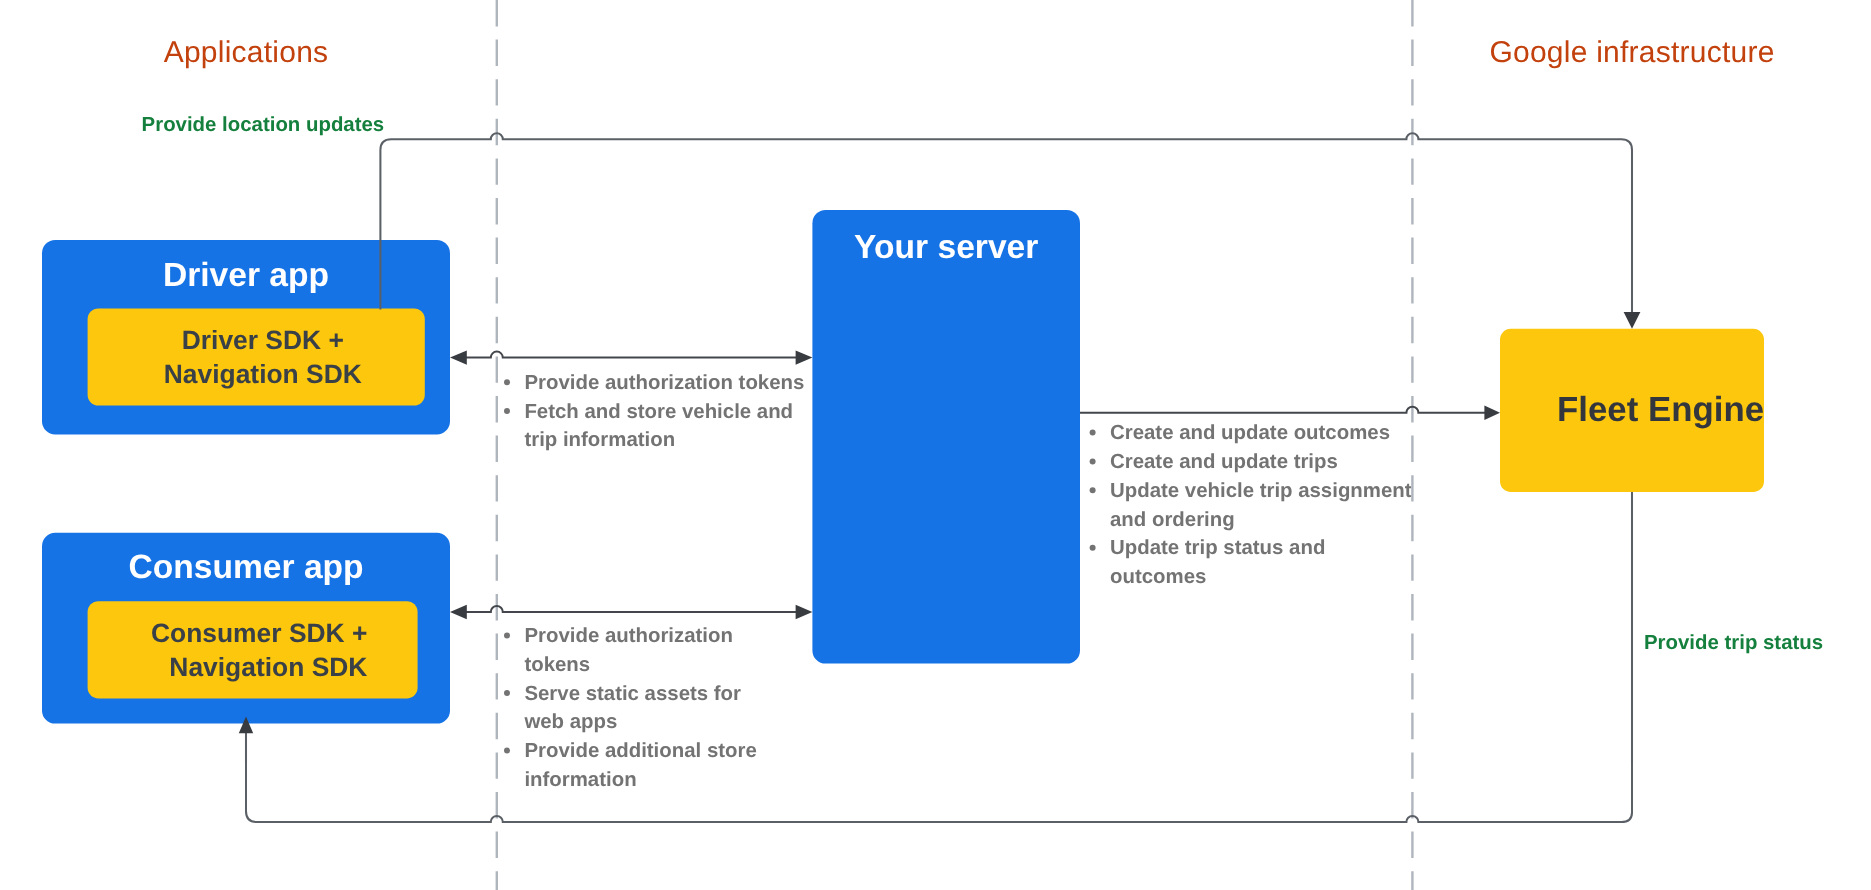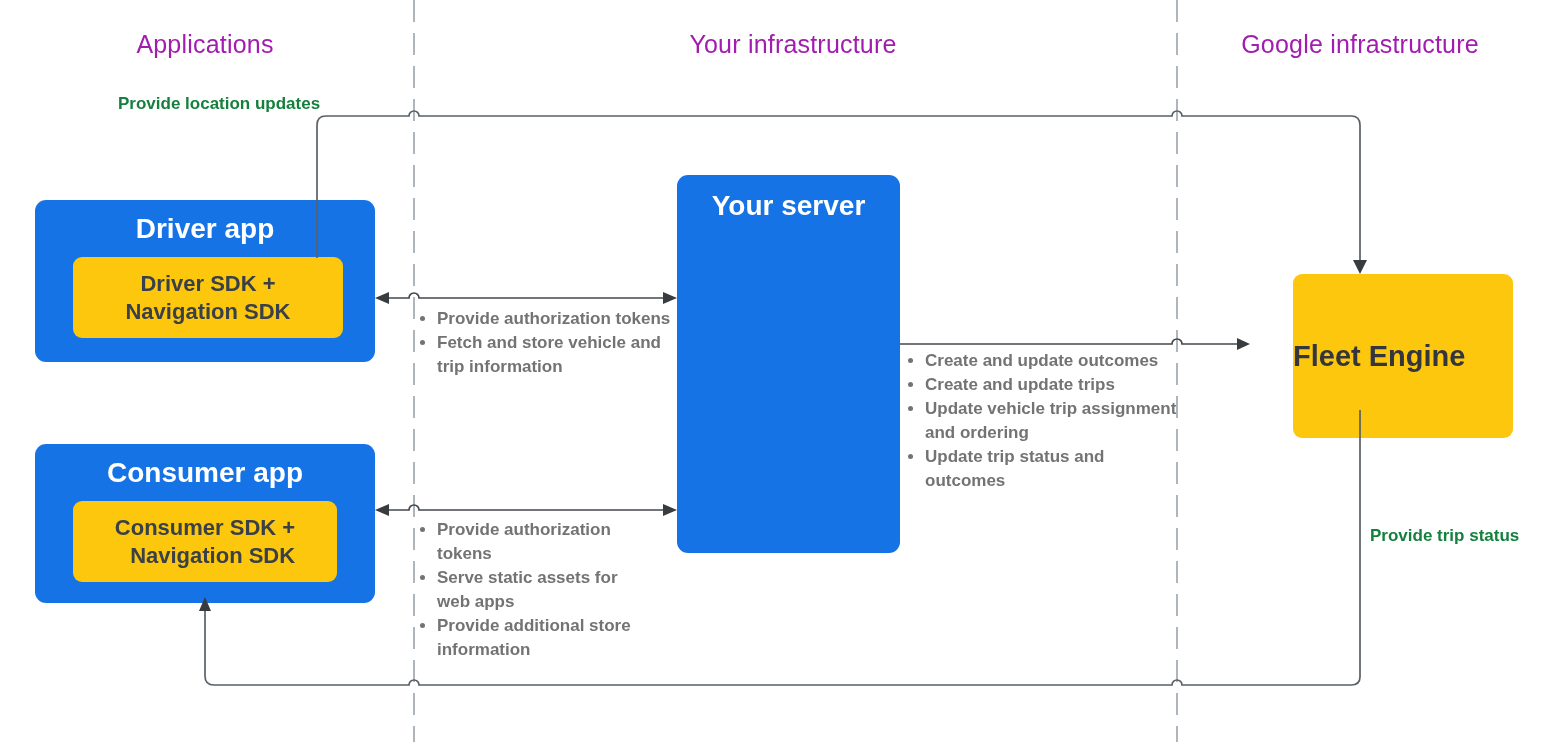--- a/index.html
+++ b/index.html
@@ -3,21 +3,21 @@
 <meta charset="utf-8">
 <style>
   html,body { margin:0; padding:0; background:#ffffff; }
   .canvas {
     position:relative; width:1559px; height:742px; background:#ffffff;
     font-family:"Liberation Sans","DejaVu Sans",sans-serif; overflow:hidden;
   }
   
   .col-label {
     position:absolute; top:30px; width:340px; text-align:center;
-    font-size:25px; color:#a21caf; letter-spacing:0.2px;
+    font-size:25px; color:#c2410c; letter-spacing:0.2px;
   }
   #col-apps   { left:35px;  }
   #col-yours  { left:623px; }
   #col-google { left:1190px;}
 
   
   .node { position:absolute; background:#1673E6; border-radius:11px; z-index:1; }
   .node-title {
     font-size:28px; font-weight:bold; color:#ffffff; text-align:center; padding-top:13px;
   }
@@ -26,29 +26,30 @@
   #your-server  { left:677px; top:175px; width:223px; height:378px; }
   #your-server .node-title { padding-top:15px; }
 
   
   .sdk-box {
     position:absolute; left:38px; top:57px; width:270px; height:81px;
     background:#FCC70D; border-radius:9px;
     display:flex; align-items:center; justify-content:center; text-align:center;
     font-size:22px; font-weight:bold; color:#3A4047; line-height:28px;
     white-space:pre-line;
+    padding-left:11px;
   }
   #consumer-app .sdk-box { width:264px;text-align:right; }
 
   
   #fleet-engine {
-    position:absolute; left:1250px; top:274px; width:220px; height:164px;
+    position:absolute; left:1250px; top:274px; width:220px; height:136px;
     background:#FCC70D; border-radius:9px; z-index:1;
-    display:flex; align-items:center; justify-content:flex-start;
-    font-size:29px; font-weight:bold; color:#33373D;margin-left:43px;
+    display:flex; align-items:center; justify-content:flex-end;
+    font-size:29px; font-weight:bold; color:#33373D;
   }
 
   
   .edge-label { position:absolute; font-size:17px; font-weight:bold; color:#15803d; z-index:2; }
   #lbl-location { left:118px;  top:94px; }
   #lbl-status   { left:1370px; top:526px; }
 
   
   ul.tasks {
     position:absolute; margin:0; padding:0 0 0 18px; list-style:disc outside;
@@ -87,21 +88,20 @@
 
     <path class="link" d="M 388 510 L 409 510 A 5 5 0 0 1 419 510 L 665 510"></path>
     <polygon class="head" points="389,504 389,516 375,510"></polygon>
     <polygon class="head" points="663,504 663,516 677,510"></polygon>
 
     <path class="link" d="M 900 344 L 1172 344 A 5 5 0 0 1 1182 344 L 1238 344"></path>
     <polygon class="head" points="1237,338 1237,350 1250,344"></polygon>
   </svg>
 
   <div class="col-label" id="col-apps">Applications</div>
-  <div class="col-label" id="col-yours">Your infrastructure</div>
   <div class="col-label" id="col-google">Google infrastructure</div>
 
   <div class="node" id="driver-app">
     <div class="node-title">Driver app</div>
     <div class="sdk-box">Driver SDK +
 Navigation SDK</div>
   </div>
 
   <div class="node" id="consumer-app">
     <div class="node-title">Consumer app</div>

